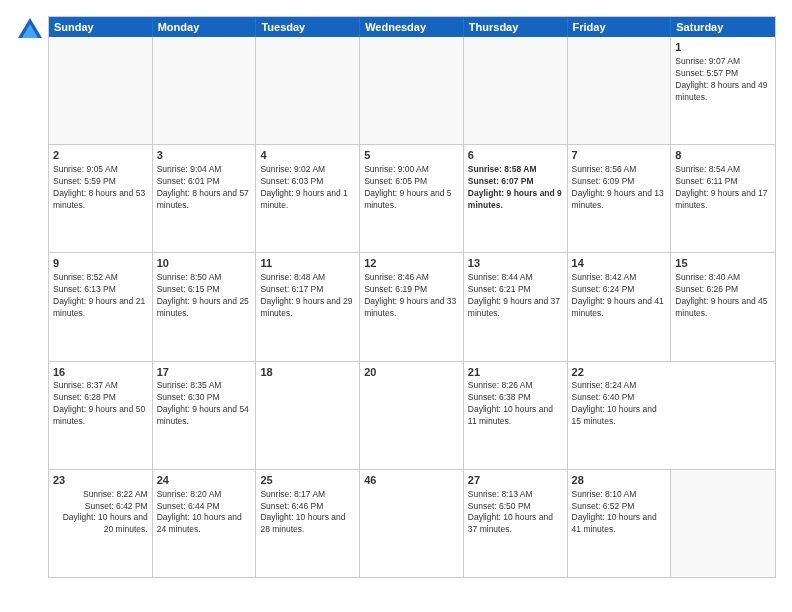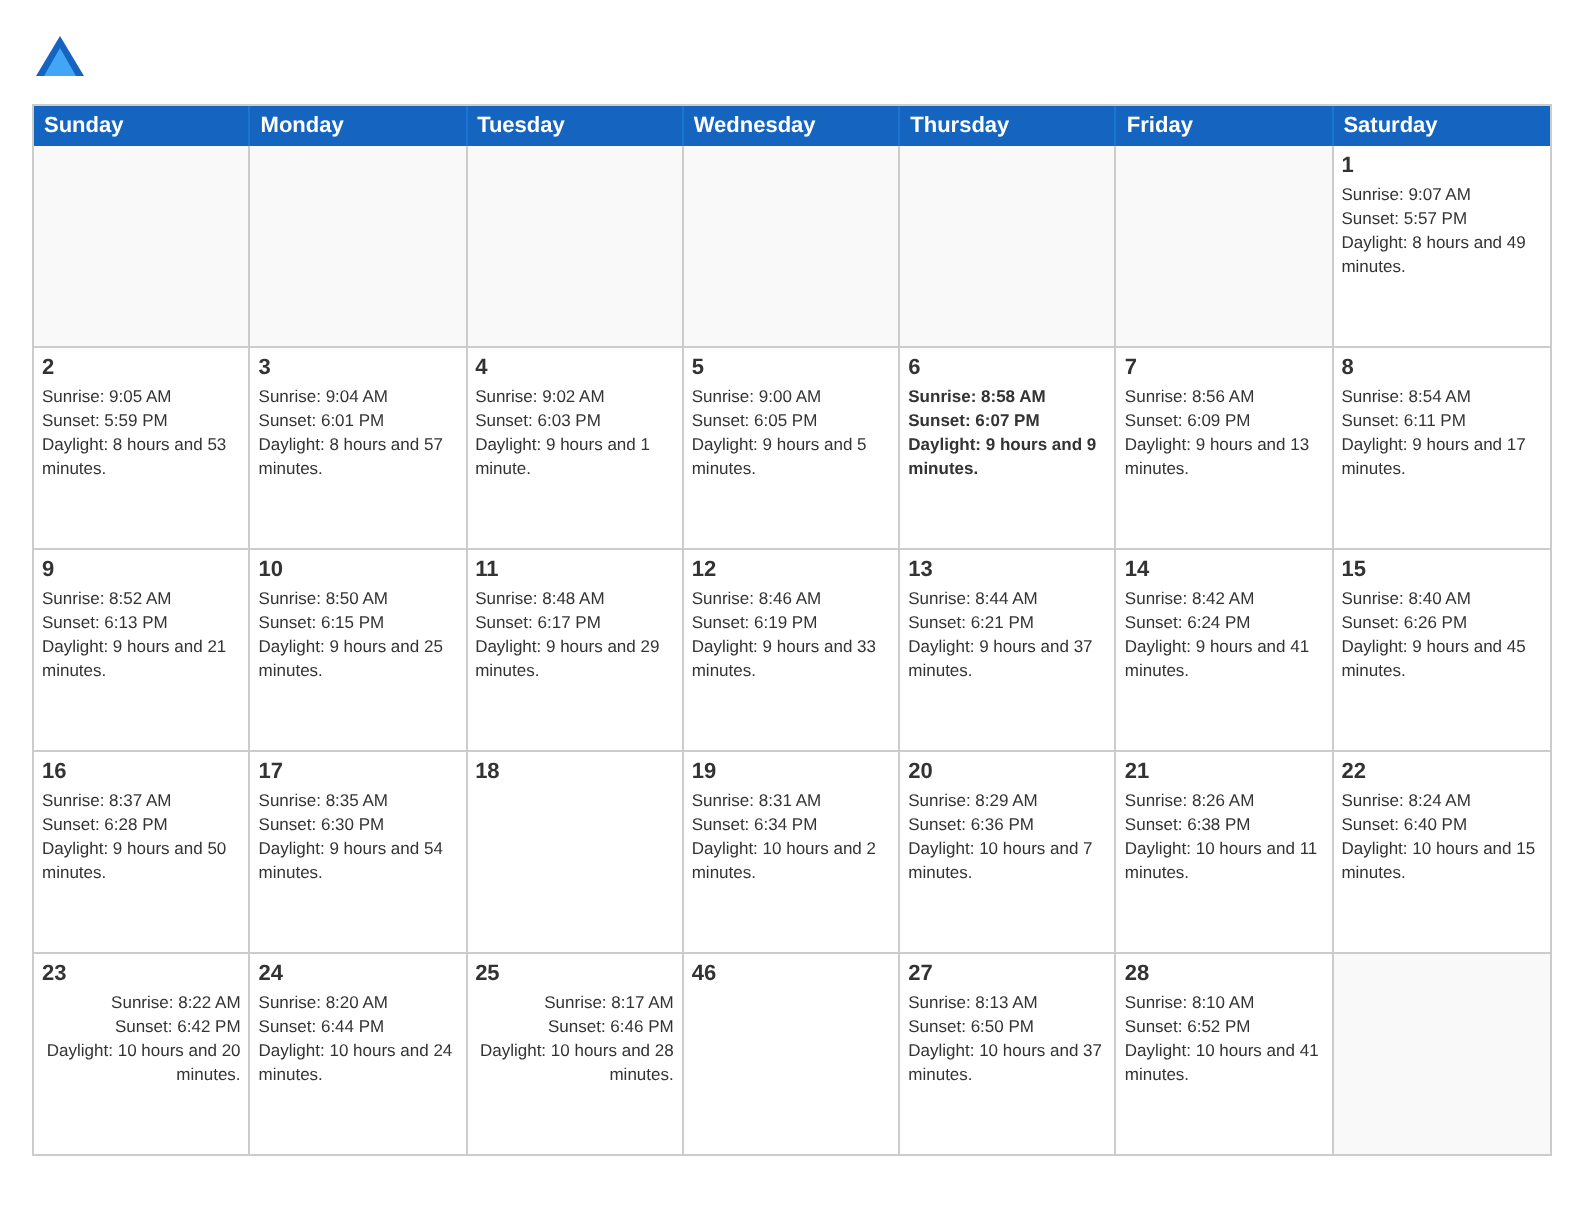--- a/index.html
+++ b/index.html
@@ -8,21 +8,20 @@
       background: #fff;
       width: 792px;
       height: 612px;
       overflow: hidden;
     }
     .page {
       width: 792px;
       height: 588px;
       padding: 16px 16px 10px 16px;
       display: flex;
-      flex-direction: column;
     }
     .header {
       display: flex;
       justify-content: space-between;
       align-items: flex-start;
       margin-bottom: 8px;
     }
     .logo {
       display: flex;
       align-items: center;
@@ -252,30 +251,21 @@
           <div class="cal-cell">
             <span class="day-number">17</span>
             <div class="cell-text" style="white-space: pre-line;">Sunrise: 8:35 AM
 Sunset: 6:30 PM
 Daylight: 9 hours and 54 minutes.</div>
           </div>
           <div class="cal-cell">
             <span class="day-number">18</span>
           </div>
           <div class="cal-cell">
-            <span class="day-number">19</span>
-            <div class="cell-text" style="white-space: pre-line;">Sunrise: 8:31 AM
-Sunset: 6:34 PM
-Daylight: 10 hours and 2 minutes.</div>
-          </div>
-          <div class="cal-cell">
             <span class="day-number">20</span>
-            <div class="cell-text" style="white-space: pre-line;">Sunrise: 8:29 AM
-Sunset: 6:36 PM
-Daylight: 10 hours and 7 minutes.</div>
           </div>
           <div class="cal-cell">
             <span class="day-number">21</span>
             <div class="cell-text" style="white-space: pre-line;">Sunrise: 8:26 AM
 Sunset: 6:38 PM
 Daylight: 10 hours and 11 minutes.</div>
           </div>
           <div class="cal-cell">
             <span class="day-number">22</span>
             <div class="cell-text" style="white-space: pre-line;">Sunrise: 8:24 AM
@@ -291,21 +281,21 @@
 Daylight: 10 hours and 20 minutes.</div>
           </div>
           <div class="cal-cell">
             <span class="day-number">24</span>
             <div class="cell-text" style="white-space: pre-line;">Sunrise: 8:20 AM
 Sunset: 6:44 PM
 Daylight: 10 hours and 24 minutes.</div>
           </div>
           <div class="cal-cell">
             <span class="day-number">25</span>
-            <div class="cell-text" style="white-space: pre-line; text-align: right;">Sunrise: 8:17 AM
+            <div class="cell-text" style="white-space: pre-line;">Sunrise: 8:17 AM
 Sunset: 6:46 PM
 Daylight: 10 hours and 28 minutes.</div>
           </div>
           <div class="cal-cell">
             <span class="day-number">46</span>
           </div>
           <div class="cal-cell">
             <span class="day-number">27</span>
             <div class="cell-text" style="white-space: pre-line;">Sunrise: 8:13 AM
 Sunset: 6:50 PM

